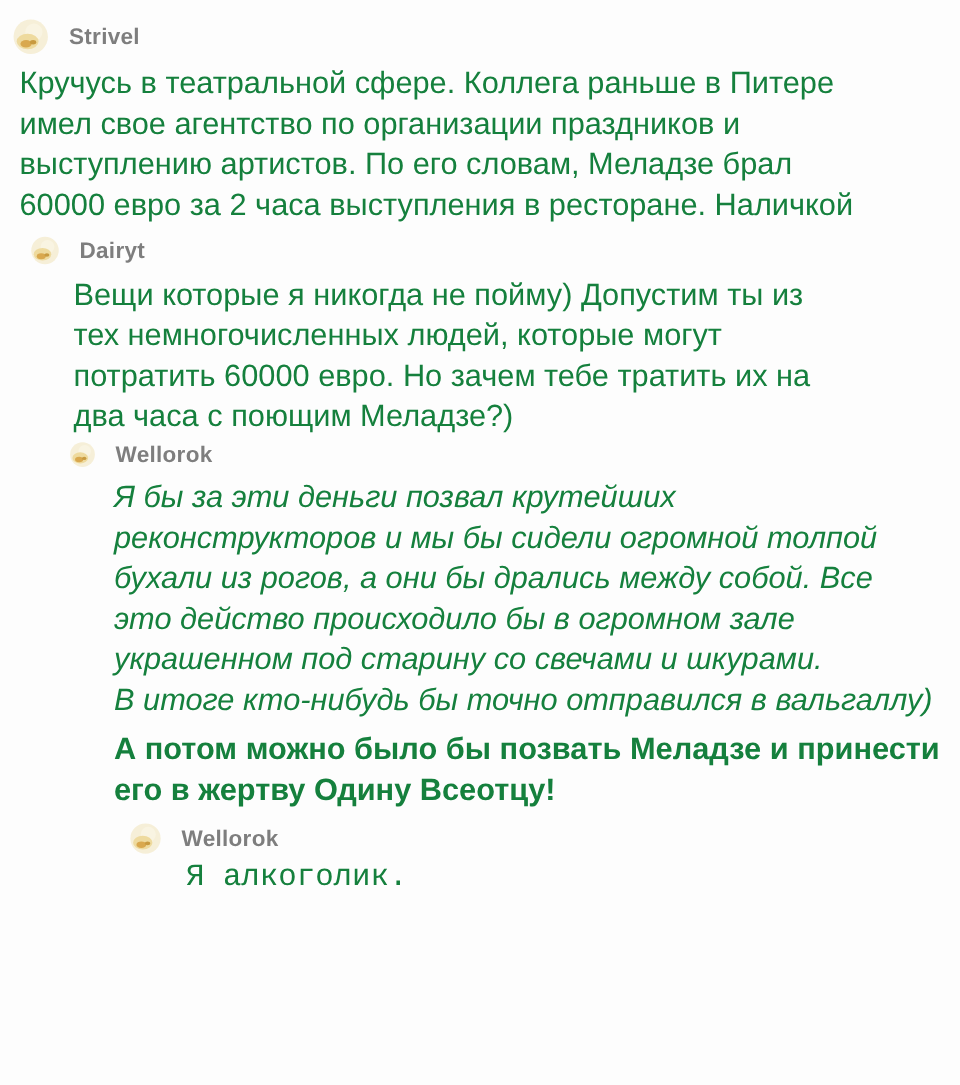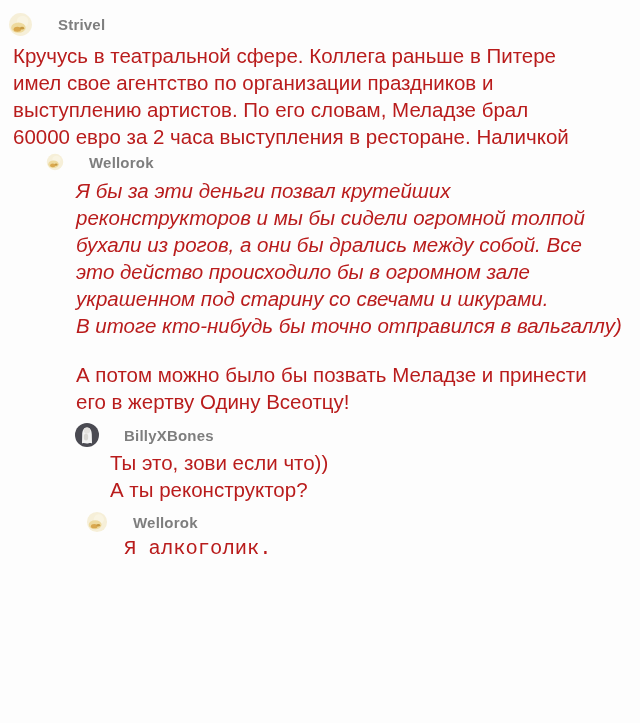--- a/index.html
+++ b/index.html
@@ -9,56 +9,56 @@
     background: #fdfdfd;
     font-family: "Liberation Sans", sans-serif;
     overflow: hidden;
     position: relative;
   }
   .thread { padding-top: 12px; }
 
   .comment-header {
     display: flex;
     align-items: center;
-    column-gap: 25px;
+    column-gap: 13px;
   }
   .avatar {
     border-radius: 50%;
     flex: 0 0 auto;
     display: block;
     cursor: pointer;
   }
   .avatar svg { display: block; width: 100%; height: 100%; }
   .username {
     font-size: 15px;
     font-weight: bold;
     color: #7e7e7e;
     letter-spacing: 0.2px;
     cursor: pointer;
   }
   .comment-text {
     font-size: 20.5px;
     line-height: 27px;
-    color: #b91c1c;
+    color: #15803d;
     white-space: pre-line;
   }
 
   
   .c1 .comment-header { margin-left: 8px; }
   .c1 .avatar { width: 25px; height: 25px; }
   .c1 .comment-text { margin: 5px 6px 0 13px; }
 
   .c2 .comment-header { margin-left: 20px; margin-top: 7px; }
   .c2 .avatar { width: 20px; height: 20px; }
   .c2 .comment-text { margin: 6px 10px 0 49px; }
 
   .c3 .comment-header { margin-left: 46px; margin-top: 3px; }
   .c3 .avatar { width: 18px; height: 18px; }
   .c3 .para-1 { margin: 6px 6px 0 76px; font-style: italic; }
-  .c3 .para-2 { margin: 22px 6px 0 76px; }
+  .c3 .para-2 { margin: 6px 6px 0 76px; font-weight: bold; }
 
   .c4 .comment-header { margin-left: 75px; margin-top: 8px; }
   .c4 .avatar { width: 24px; height: 24px; }
   .c4 .comment-text { margin: 2px 6px 0 110px; }
 
   .c5 .comment-header { margin-left: 86px; margin-top: 8px; }
   .c5 .avatar { width: 22px; height: 22px; }
   .c5 .comment-text { margin: 2px 6px 0 124px; font-family: Liberation Mono, monospace; }
 </style>
 </head>
@@ -79,20 +79,36 @@
       </span>
       <span class="username">Strivel</span>
     </div>
     <div class="comment-text">Кручусь в театральной сфере. Коллега раньше в Питере
 имел свое агентство по организации праздников и
 выступлению артистов. По его словам, Меладзе брал
 60000 евро за 2 часа выступления в ресторане. Наличкой</div>
   </div>
 
   <div class="comment c2">
+    <div class="comment-header">
+      <span class="avatar">
+        <svg viewBox="0 0 24 24">
+          <circle cx="12" cy="12" r="11" fill="#f6efd8"></circle>
+          <circle cx="14" cy="9" r="5.5" fill="#f9f4e2"></circle>
+          <ellipse cx="10" cy="15" rx="7" ry="5" fill="#eeda9e"></ellipse>
+          <ellipse cx="9" cy="16.5" rx="3.6" ry="2.4" fill="#d9a84e"></ellipse>
+          <ellipse cx="13.5" cy="15.5" rx="2" ry="1.4" fill="#c89a40"></ellipse>
+        </svg>
+      </span>
+      <span class="username">Dairyt</span>
+    </div>
+    <div class="comment-text">Вещи которые я никогда не пойму) Допустим ты из
+тех немногочисленных людей, которые могут
+потратить 60000 евро. Но зачем тебе тратить их на
+два часа с поющим Меладзе?)</div>
   </div>
 
   <div class="comment c3">
     <div class="comment-header">
       <span class="avatar">
         <svg viewBox="0 0 24 24">
           <circle cx="12" cy="12" r="11" fill="#f6efd8"></circle>
           <circle cx="14" cy="9" r="5.5" fill="#f9f4e2"></circle>
           <ellipse cx="10" cy="15" rx="7" ry="5" fill="#eeda9e"></ellipse>
           <ellipse cx="9" cy="16.5" rx="3.6" ry="2.4" fill="#d9a84e"></ellipse>
@@ -104,35 +120,20 @@
     <div class="comment-text para-1">Я бы за эти деньги позвал крутейших
 реконструкторов и мы бы сидели огромной толпой
 бухали из рогов, а они бы дрались между собой. Все
 это действо происходило бы в огромном зале
 украшенном под старину со свечами и шкурами.
 В итоге кто-нибудь бы точно отправился в вальгаллу)</div>
     <div class="comment-text para-2">А потом можно было бы позвать Меладзе и принести
 его в жертву Одину Всеотцу!</div>
   </div>
 
-  <div class="comment c4">
-    <div class="comment-header">
-      <span class="avatar">
-        <svg viewBox="0 0 24 24">
-          <circle cx="12" cy="12" r="12" fill="#4a4a52"></circle>
-          <path d="M12 4.5 C8.5 4.5 7.2 8 7.2 11.5 L7 20.5 C9 19.5 10 20.5 12 20.5 C14 20.5 15 19.5 17 20.5 L16.8 11.5 C16.8 8 15.5 4.5 12 4.5 Z" fill="#f2f2f2"></path>
-          <ellipse cx="12" cy="7.5" rx="3.2" ry="3" fill="#e4e2df"></ellipse>
-          <ellipse cx="11" cy="14" rx="2.2" ry="3.5" fill="#d8d6d2"></ellipse>
-        </svg>
-      </span>
-      <span class="username">BillyXBones</span>
-    </div>
-    <div class="comment-text">Ты это, зови если что))
-А ты реконструктор?</div>
-  </div>
 
   <div class="comment c5">
     <div class="comment-header">
       <span class="avatar">
         <svg viewBox="0 0 24 24">
           <circle cx="12" cy="12" r="11" fill="#f6efd8"></circle>
           <circle cx="14" cy="9" r="5.5" fill="#f9f4e2"></circle>
           <ellipse cx="10" cy="15" rx="7" ry="5" fill="#eeda9e"></ellipse>
           <ellipse cx="9" cy="16.5" rx="3.6" ry="2.4" fill="#d9a84e"></ellipse>
           <ellipse cx="13.5" cy="15.5" rx="2" ry="1.4" fill="#c89a40"></ellipse>

